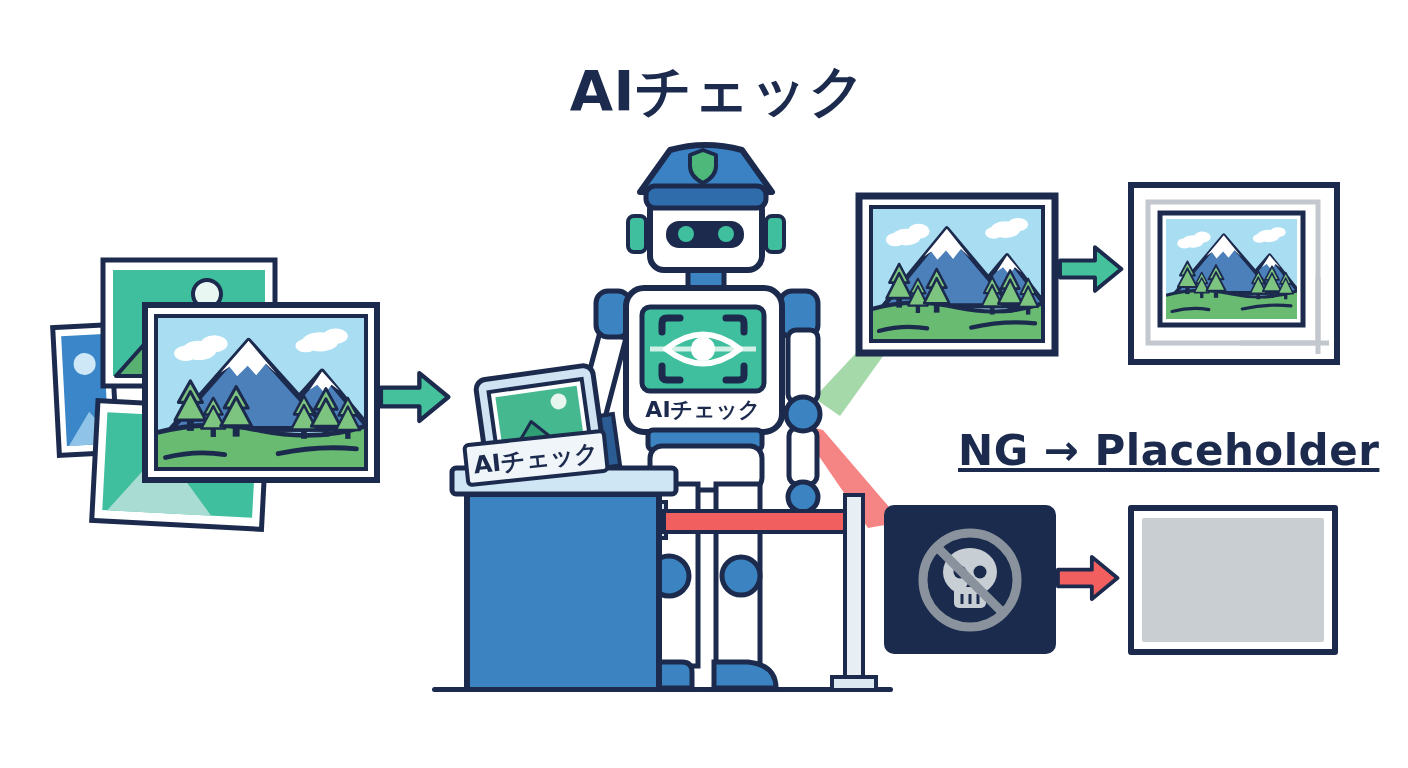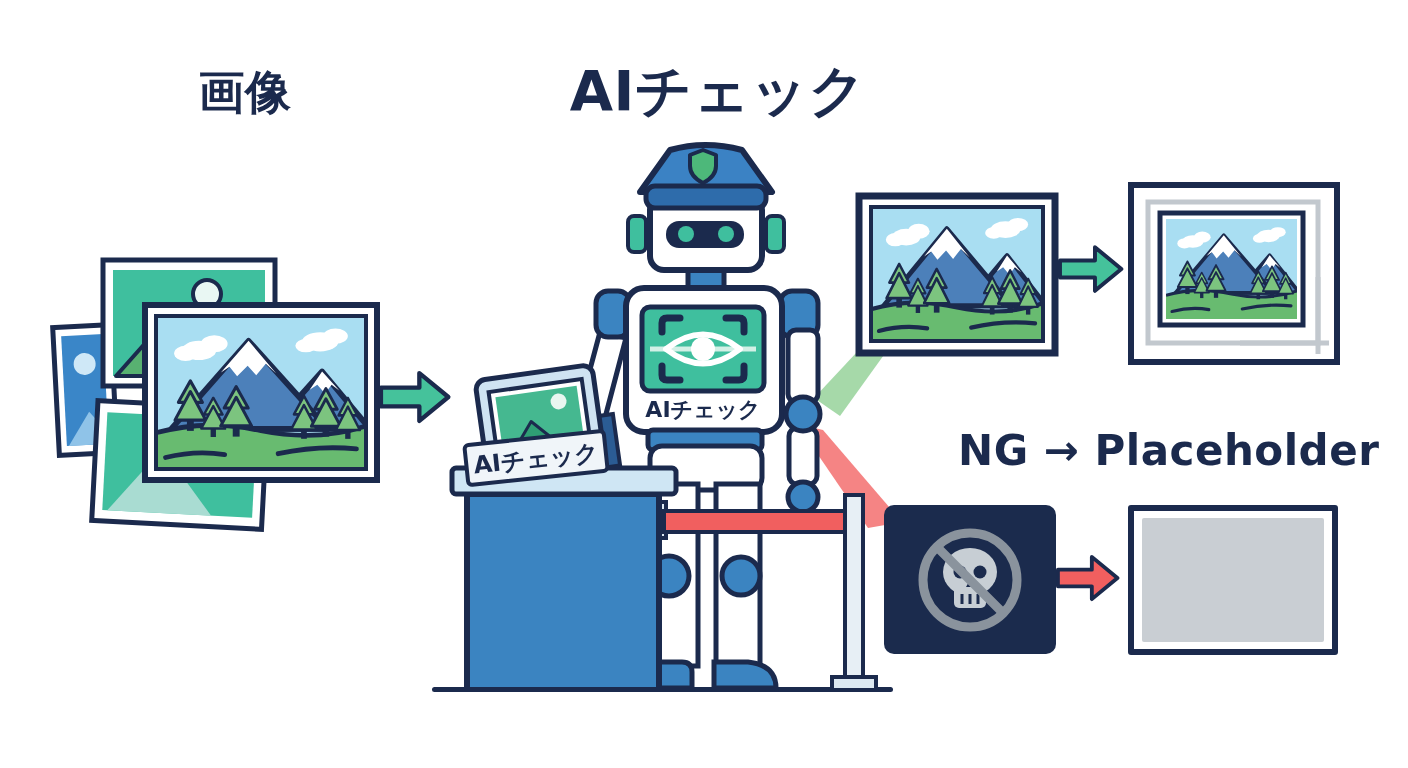--- a/index.html
+++ b/index.html
@@ -17,21 +17,21 @@
   .heading{
     color:#1b2a4d;
     font-weight:bold;
     letter-spacing:0.5px;
     white-space:nowrap;
     text-align:center;
   }
   #label-source{left:120px;top:62px;width:250px;font-size:46px;}
   #label-title{left:518px;top:54px;width:400px;font-size:56px;}
   #label-ok{left:958px;top:110px;width:400px;font-size:42px;}
-  #label-ng{left:958px;top:426px;width:420px;font-size:42px;}
+  #label-ng{left:958px;top:426px;width:420px;font-size:42px;text-decoration:underline;}
 
   #placeholder-card{
     left:1128px;top:505px;width:210px;height:150px;
     background:#ffffff;border:6px solid #1b2a4d;border-radius:3px;
     box-sizing:border-box;
   }
   #placeholder-card .gray-fill{
     position:absolute;left:8px;top:7px;right:8px;bottom:7px;
     background:#c9ced3;border-radius:2px;
   }
@@ -228,17 +228,16 @@
   </svg>
 
   <svg class="abs" style="left:1056px;top:546px;color:#f15f5f" width="64" height="64" viewBox="0 0 100 80">
     <use href="#sym-arrow" width="100" height="80"></use>
   </svg>
 
   <div class="abs" id="placeholder-card">
     <div class="gray-fill"></div>
   </div>
 
-  <div class="abs heading" id="label-source">画像</div>
   <div class="abs heading" id="label-title">AIチェック</div>
   <div class="abs heading" id="label-ng">NG → Placeholder</div>
 
 </div>
 
 </body></html>

